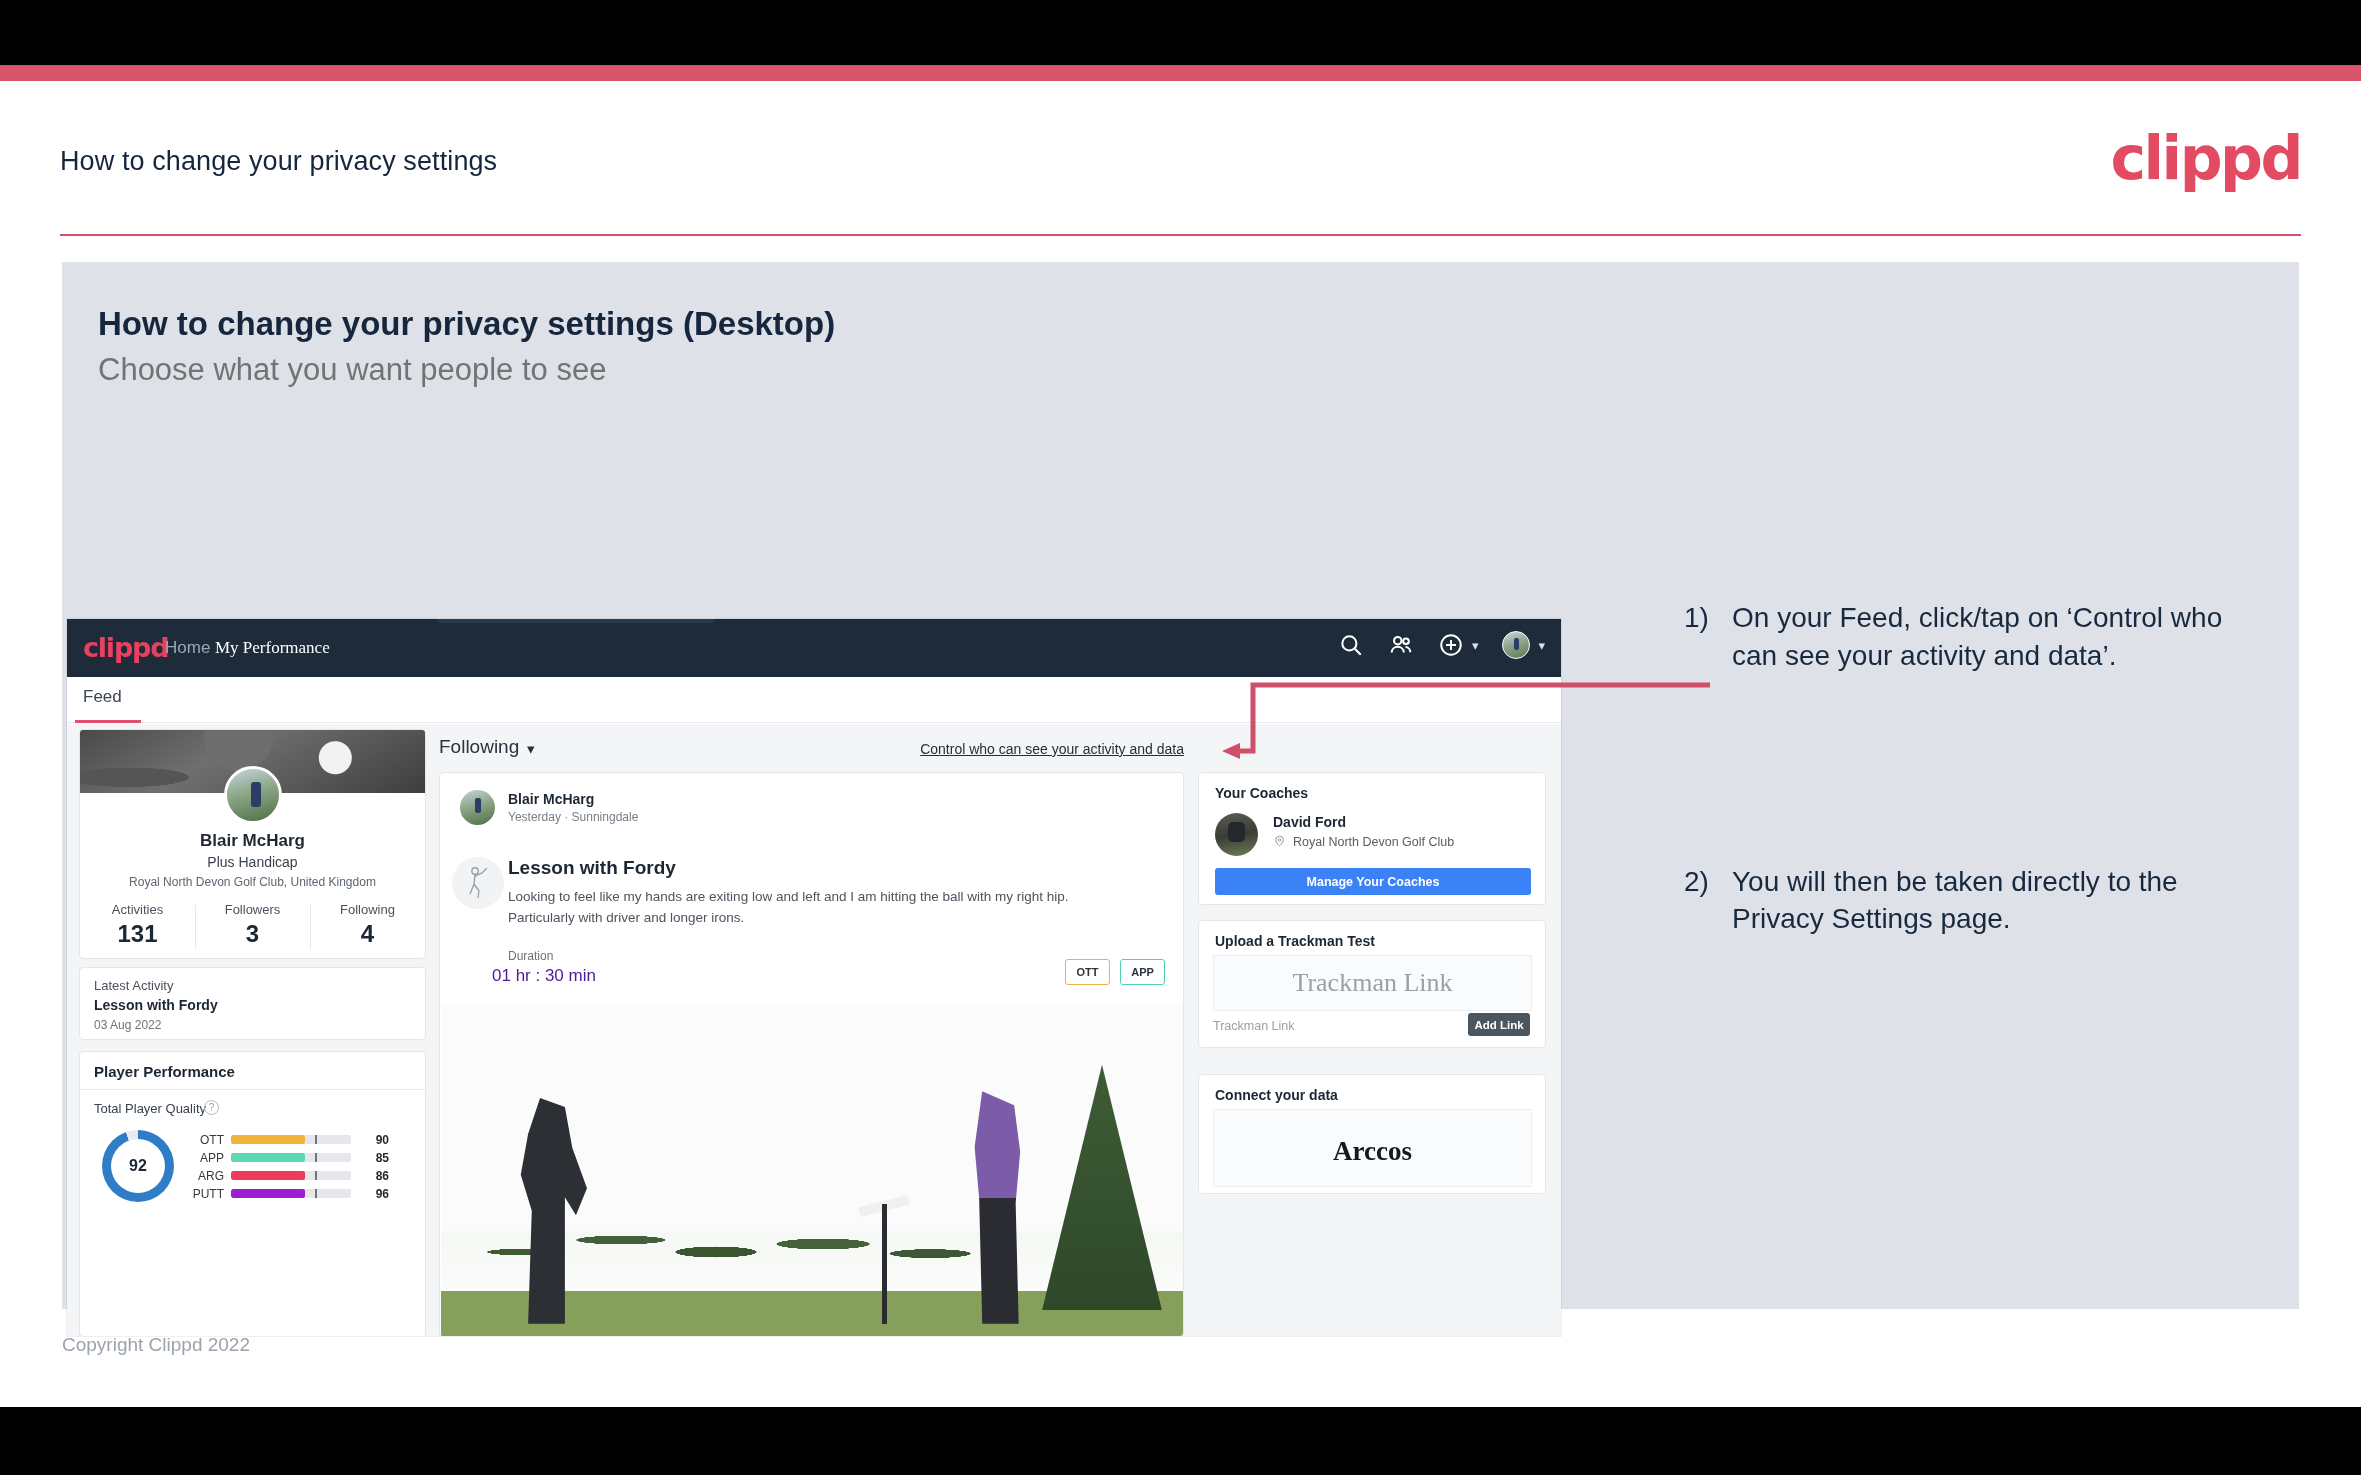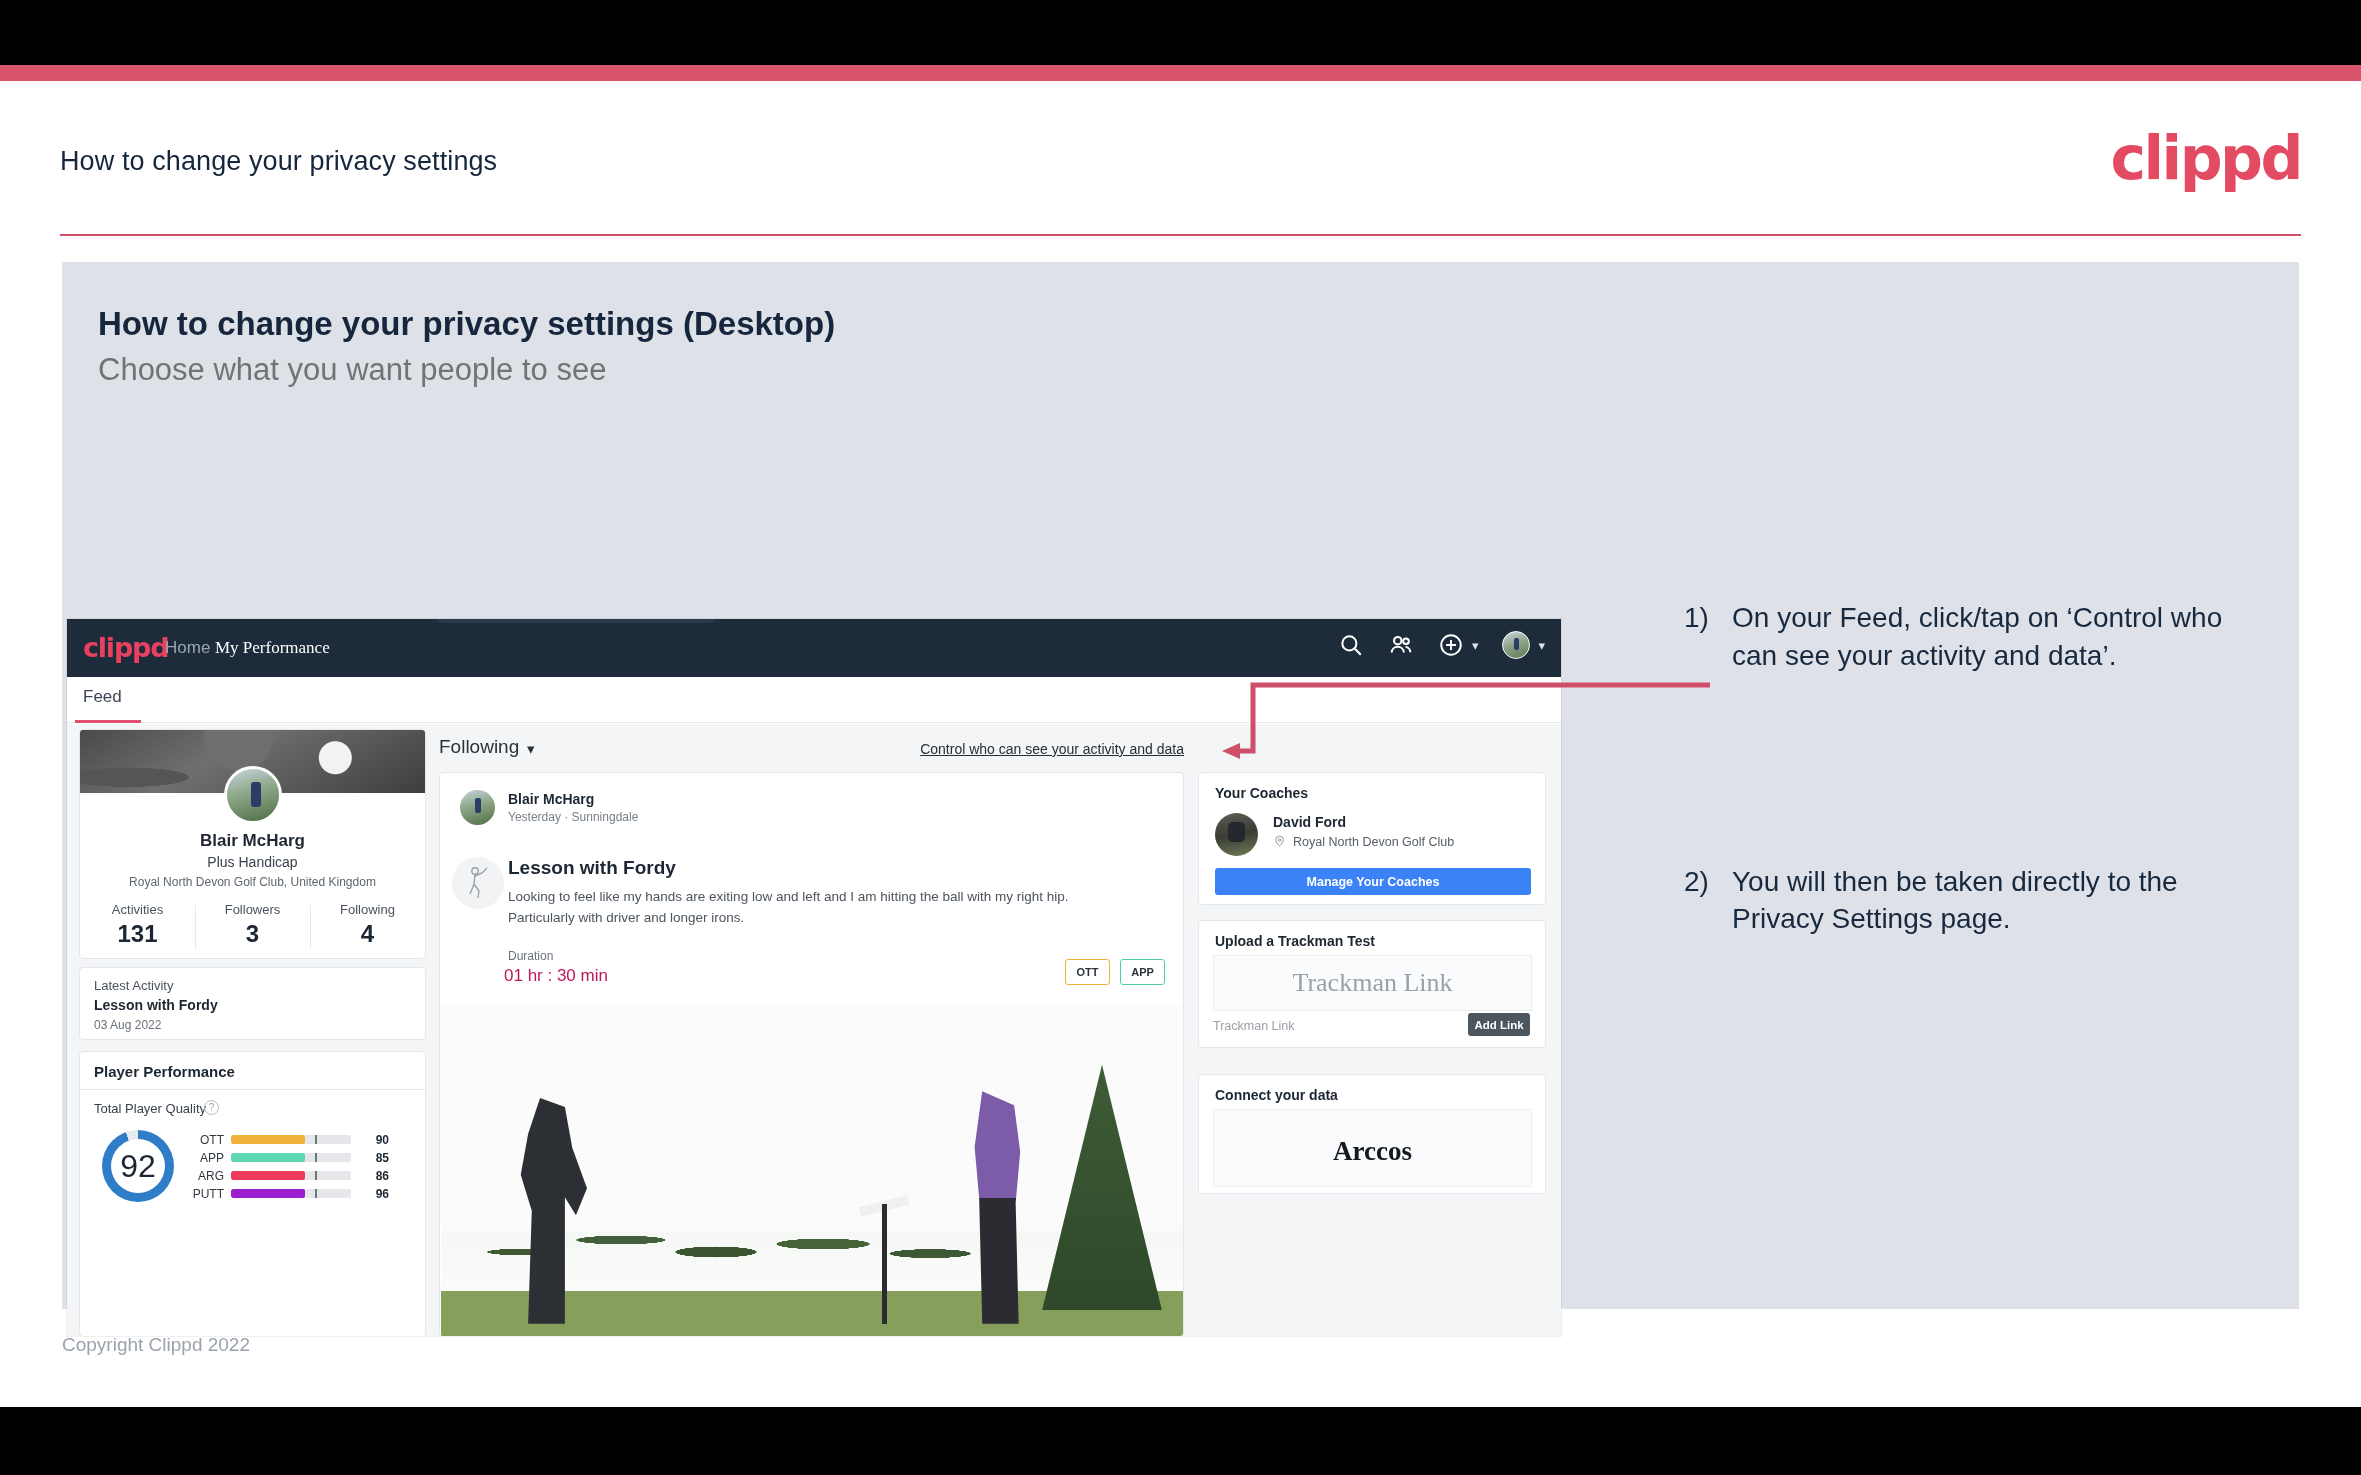--- a/index.html
+++ b/index.html
@@ -154,21 +154,21 @@
   }
   .ring-wrap { position:absolute; left:22px; top:78px; width:72px; height:72px; }
   .ring {
     width:72px; height:72px; border-radius:50%;
     background:conic-gradient(#2f7dc7 0deg 340deg, #e7eaee 340deg 360deg);
     display:flex; align-items:center; justify-content:center;
   }
   .ring-inner {
     width:54px; height:54px; border-radius:50%; background:#fff;
     display:flex; align-items:center; justify-content:center;
-    font-size:32px; font-weight:normal; color:#1d2733;
+    font-size:16px; font-weight:bold; color:#1d2733;
   }
   .bars { position:absolute; left:108px; top:80px; width:222px; }
   .bar-row { display:flex; align-items:center; height:15px; margin-bottom:3px; }
   .bar-lbl { width:36px; text-align:right; font-size:12px; color:#323a44; margin-right:7px; }
   .bar-track { position:relative; width:120px; height:9px; background:#e5e7ea; border-radius:2px; overflow:hidden; }
   .bar-fill { position:absolute; left:0; top:0; height:100%; border-radius:2px; }
   .bar-tick { position:absolute; top:-1px; width:2px; height:11px; background:#6e757d; }
   .bar-val { width:38px; text-align:right; font-size:12px; font-weight:bold; color:#1d2733; }
 
   
@@ -187,21 +187,21 @@
   .post-av::after{ content:""; position:absolute; left:15px; top:8px; width:6px; height:15px; background:#2b3c66; border-radius:2px; }
   .post-name { position:absolute; left:68px; top:18px; font-size:14px; font-weight:bold; color:#1d2733; }
   .post-meta { position:absolute; left:68px; top:37px; font-size:12px; color:#767e87; }
   .swing-ico {
     position:absolute; left:12px; top:84px; width:52px; height:52px; border-radius:50%;
     background:#f2f3f5;
   }
   .post-title { position:absolute; left:68px; top:84px; font-size:19px; font-weight:bold; color:#1d2733; }
   .post-desc { position:absolute; left:68px; top:114px; width:630px; font-size:13.5px; line-height:1.55; color:#4c545e; }
   .dur-lbl { position:absolute; left:68px; top:176px; font-size:12px; color:#6b737c; }
-  .dur-val { position:absolute; left:64px; top:193px; font-size:17px; color:#be185d; }
+  .dur-val { position:absolute; left:52px; top:193px; font-size:17px; color:#4c1d95; }
   .chips { position:absolute; right:18px; top:186px; display:flex; gap:10px; }
   .chip { width:45px; height:26px; border-radius:3px; display:flex; align-items:center; justify-content:center; font-size:11px; font-weight:bold; }
   .chip-ott { border:1.5px solid #e8b53c; color:#2c333c; }
   .chip-app { border:1.5px solid #4ecfb0; color:#2c333c; }
   .post-media {
     position:absolute; left:1px; top:232px; width:743px; height:332px;
     background:
       linear-gradient(to bottom, #ffffff 0%, #fdfdfd 58%, #f3f6f2 60%, #ffffff 100%);
     overflow:hidden;
   }

